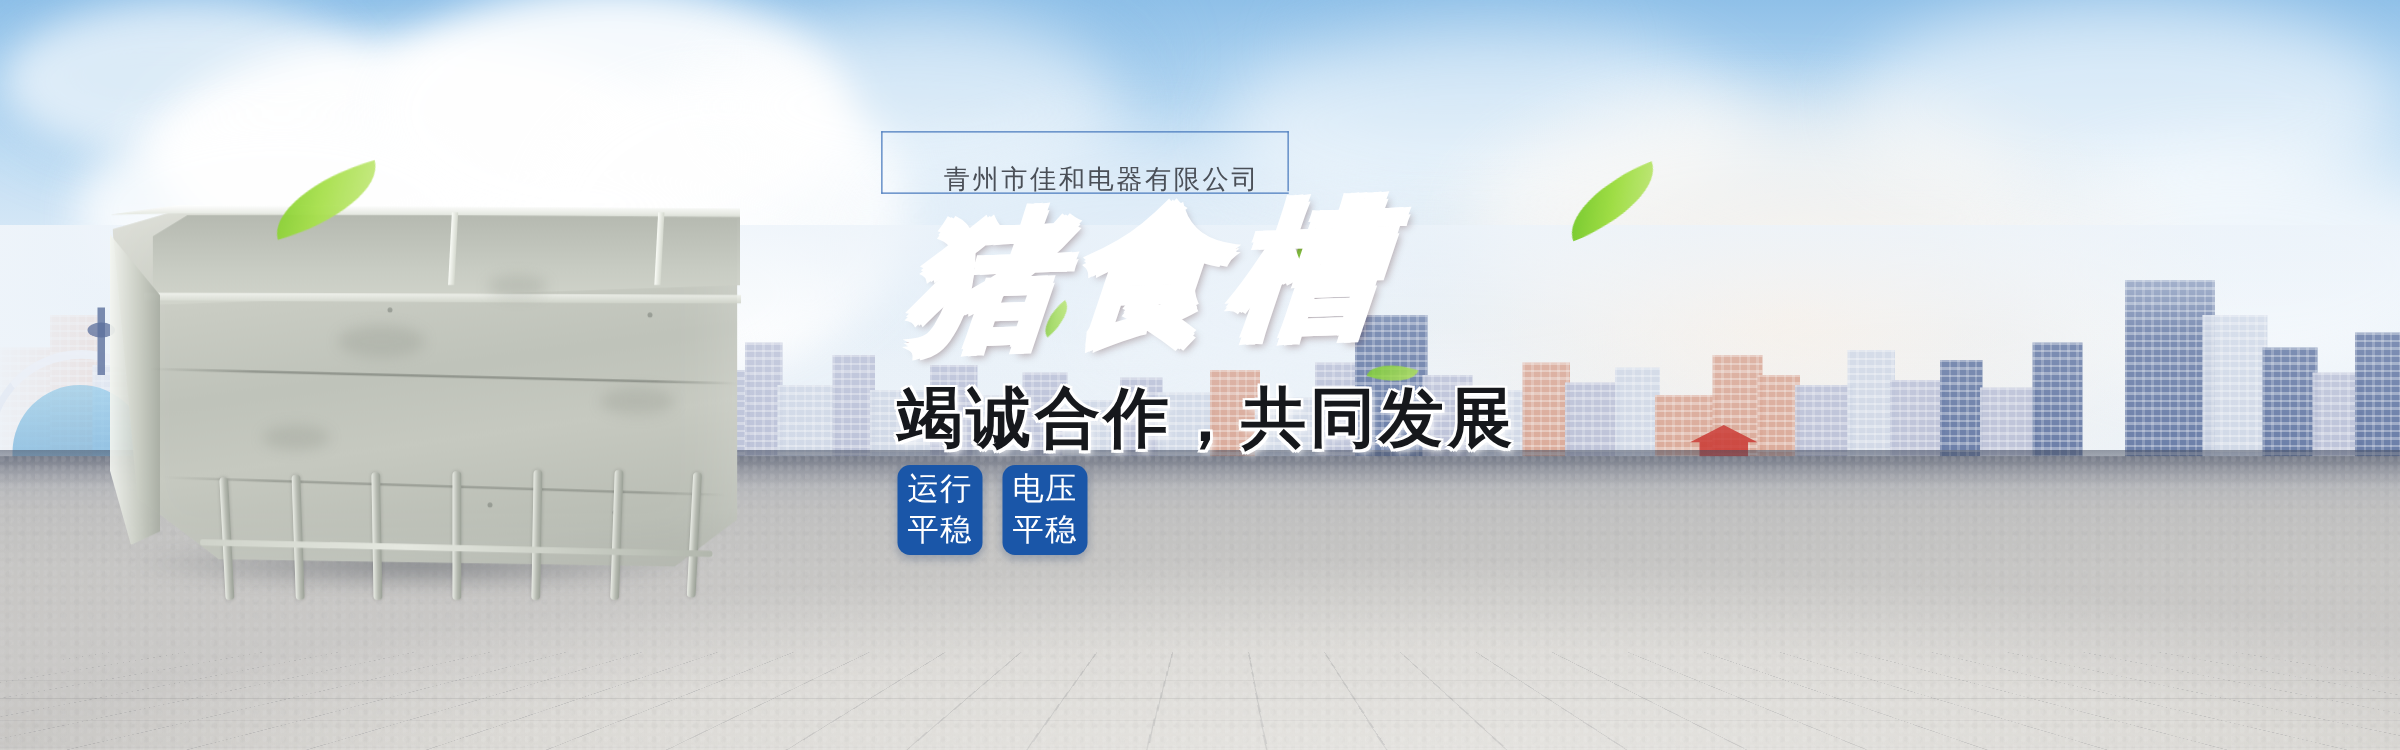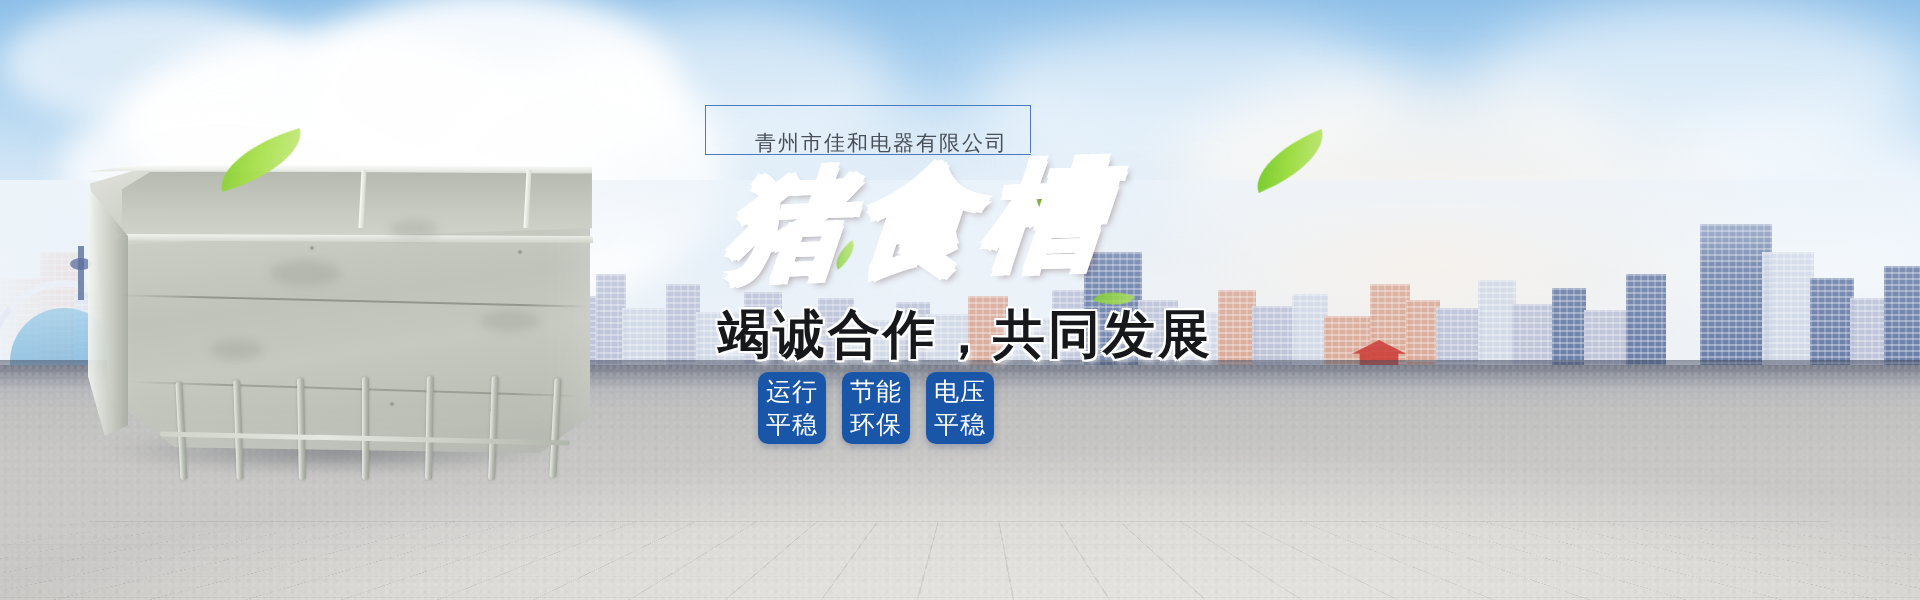--- a/index.html
+++ b/index.html
@@ -227,21 +227,21 @@
     position:absolute;left:18px;top:200px;
     font-size:52px;white-space:nowrap;font-weight:700;letter-spacing:3px;
     font-family:"Liberation Sans","DejaVu Sans",sans-serif;
     color:#16181c;
     text-shadow:
       2px 0 0 #fff,-2px 0 0 #fff,0 2px 0 #fff,0 -2px 0 #fff,
       2px 2px 0 #fff,-2px 2px 0 #fff,2px -2px 0 #fff,-2px -2px 0 #fff,
       3px 4px 6px rgba(255,255,255,.8);
   }
 
-  .badges{position:absolute;left:18px;top:272px;display:flex;gap:16px;margin-left:40px;}
+  .badges{position:absolute;left:18px;top:272px;display:flex;gap:16px;}
   .badge{
     width:68px;height:72px;background:#1a56a8;border-radius:10px;
     display:flex;flex-direction:column;align-items:center;justify-content:center;
     color:#fff;font-size:25px;line-height:1.32;letter-spacing:1px;
     font-family:"Liberation Sans","DejaVu Sans",sans-serif;
     box-shadow:0 3px 7px rgba(20,50,100,.28);
   }
   .badge span{display:block;}
 </style>
 </head>
@@ -386,23 +386,19 @@
     <div class="title">猪食槽</div>
 
     <div class="subtitle">竭诚合作，共同发展</div>
 
     <div class="badges">
       <div class="badge">
         <span>运行</span>
         <span>平稳</span>
       </div>
       <div class="badge">
-        <span>节能</span>
-        <span>环保</span>
-      </div>
-      <div class="badge">
         <span>电压</span>
         <span>平稳</span>
       </div>
     </div>
 
   </div>
 </div>
 
 </body></html>

